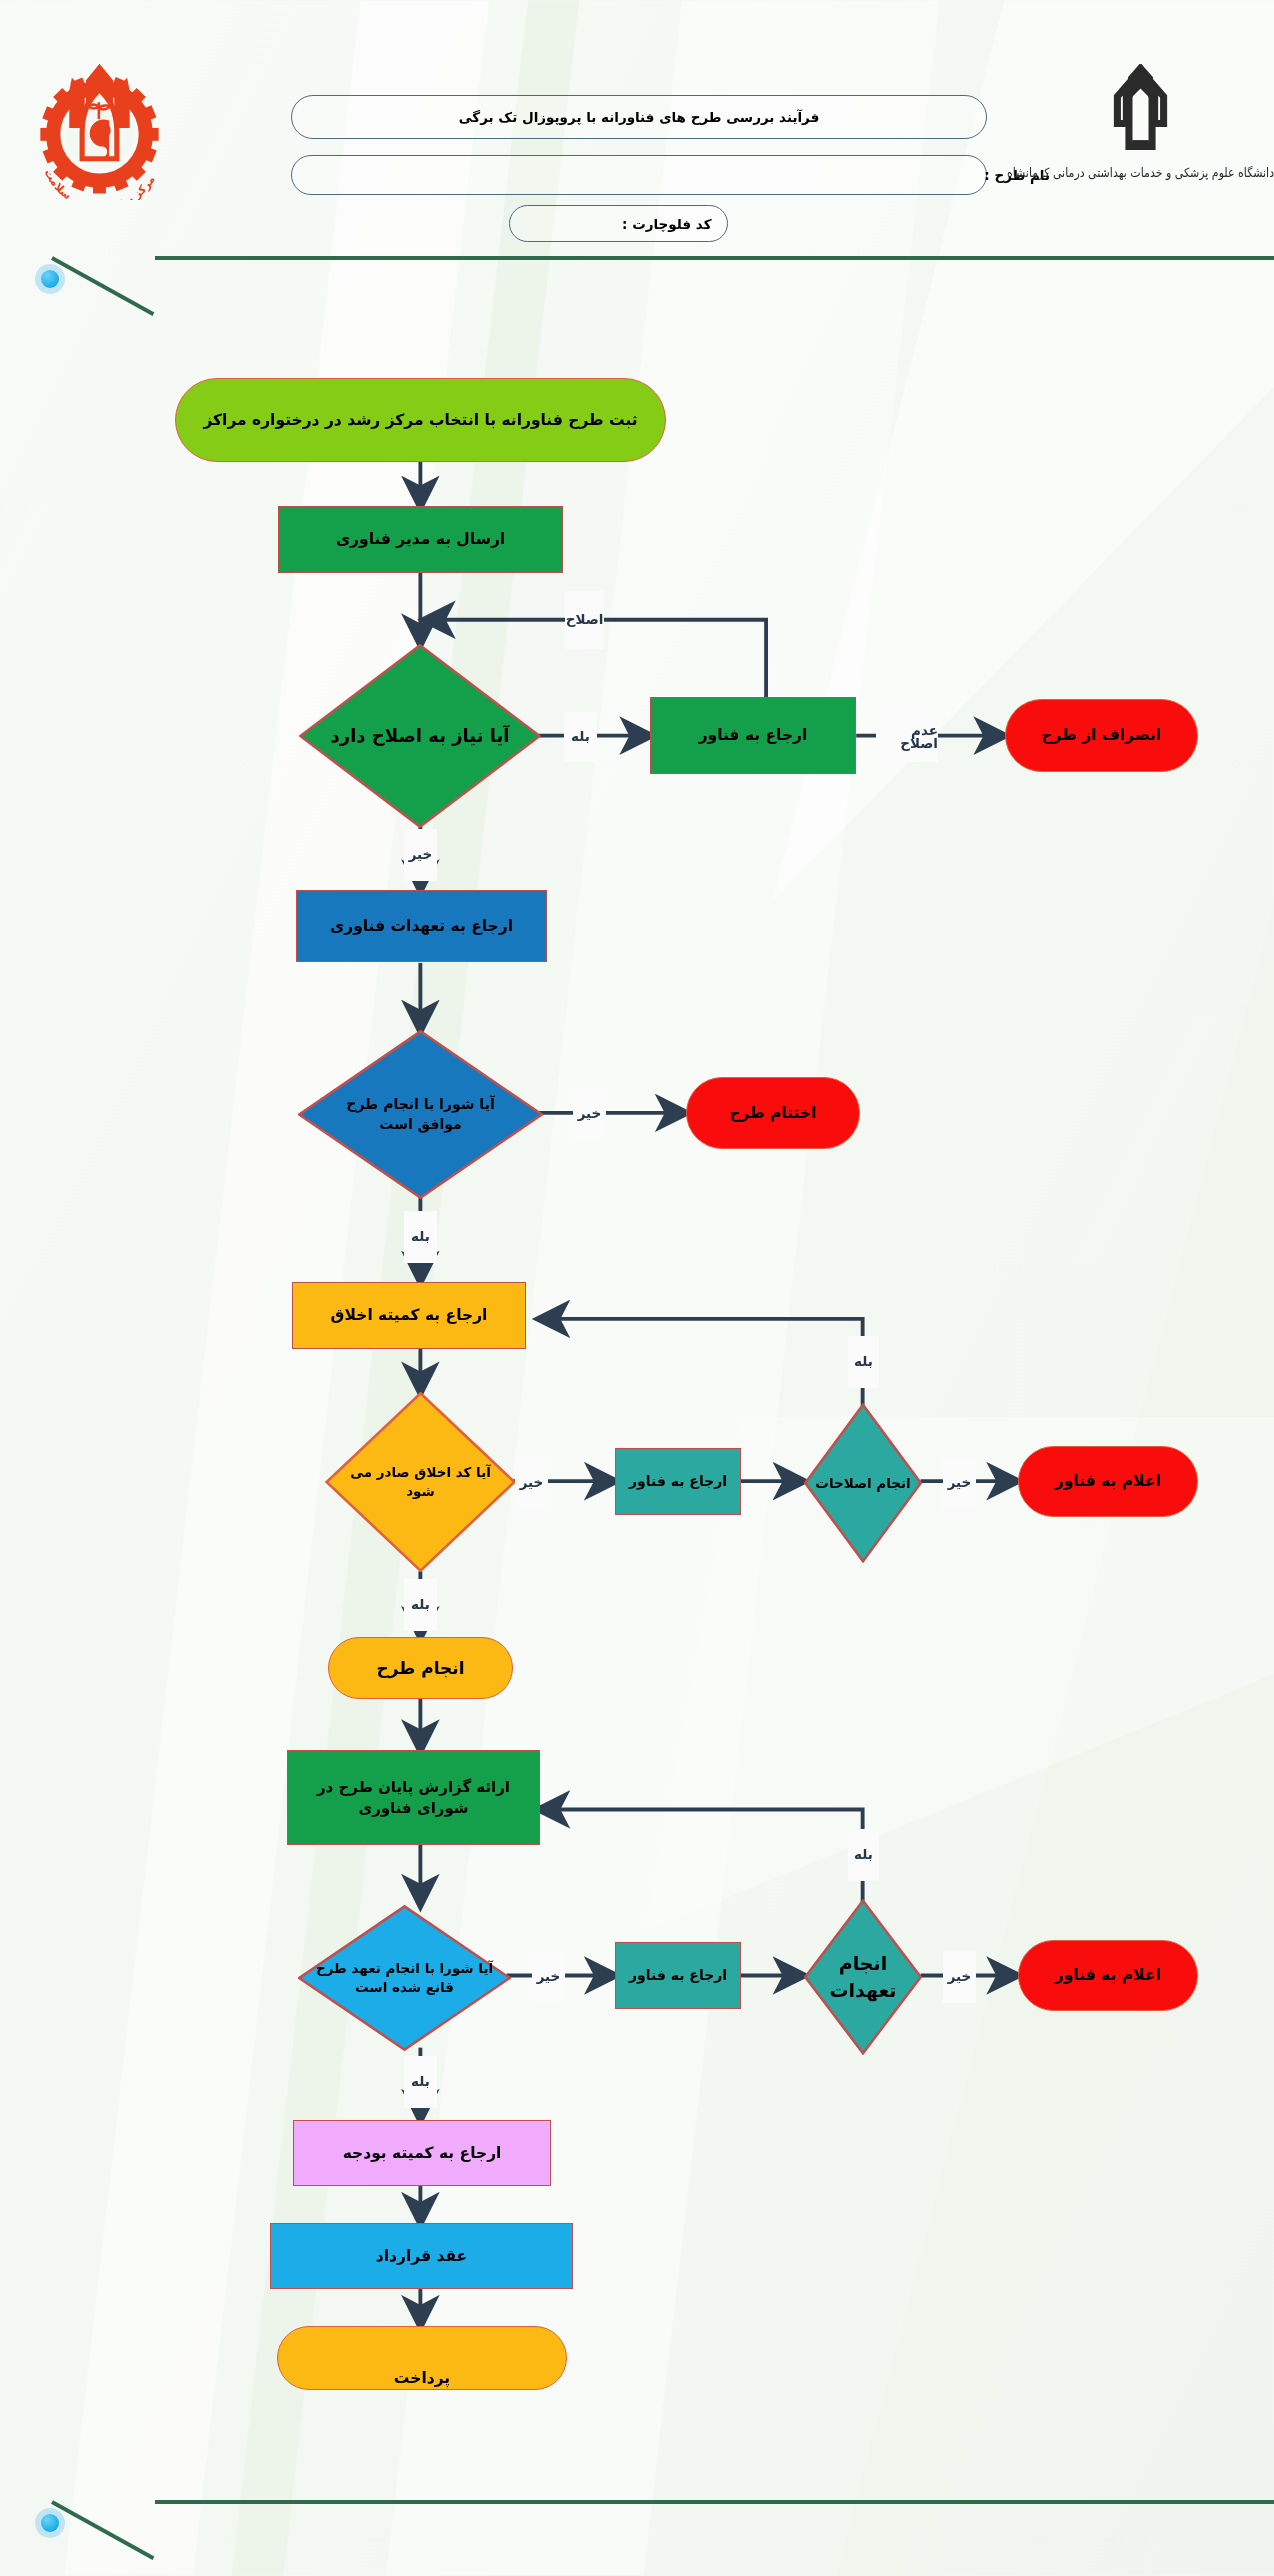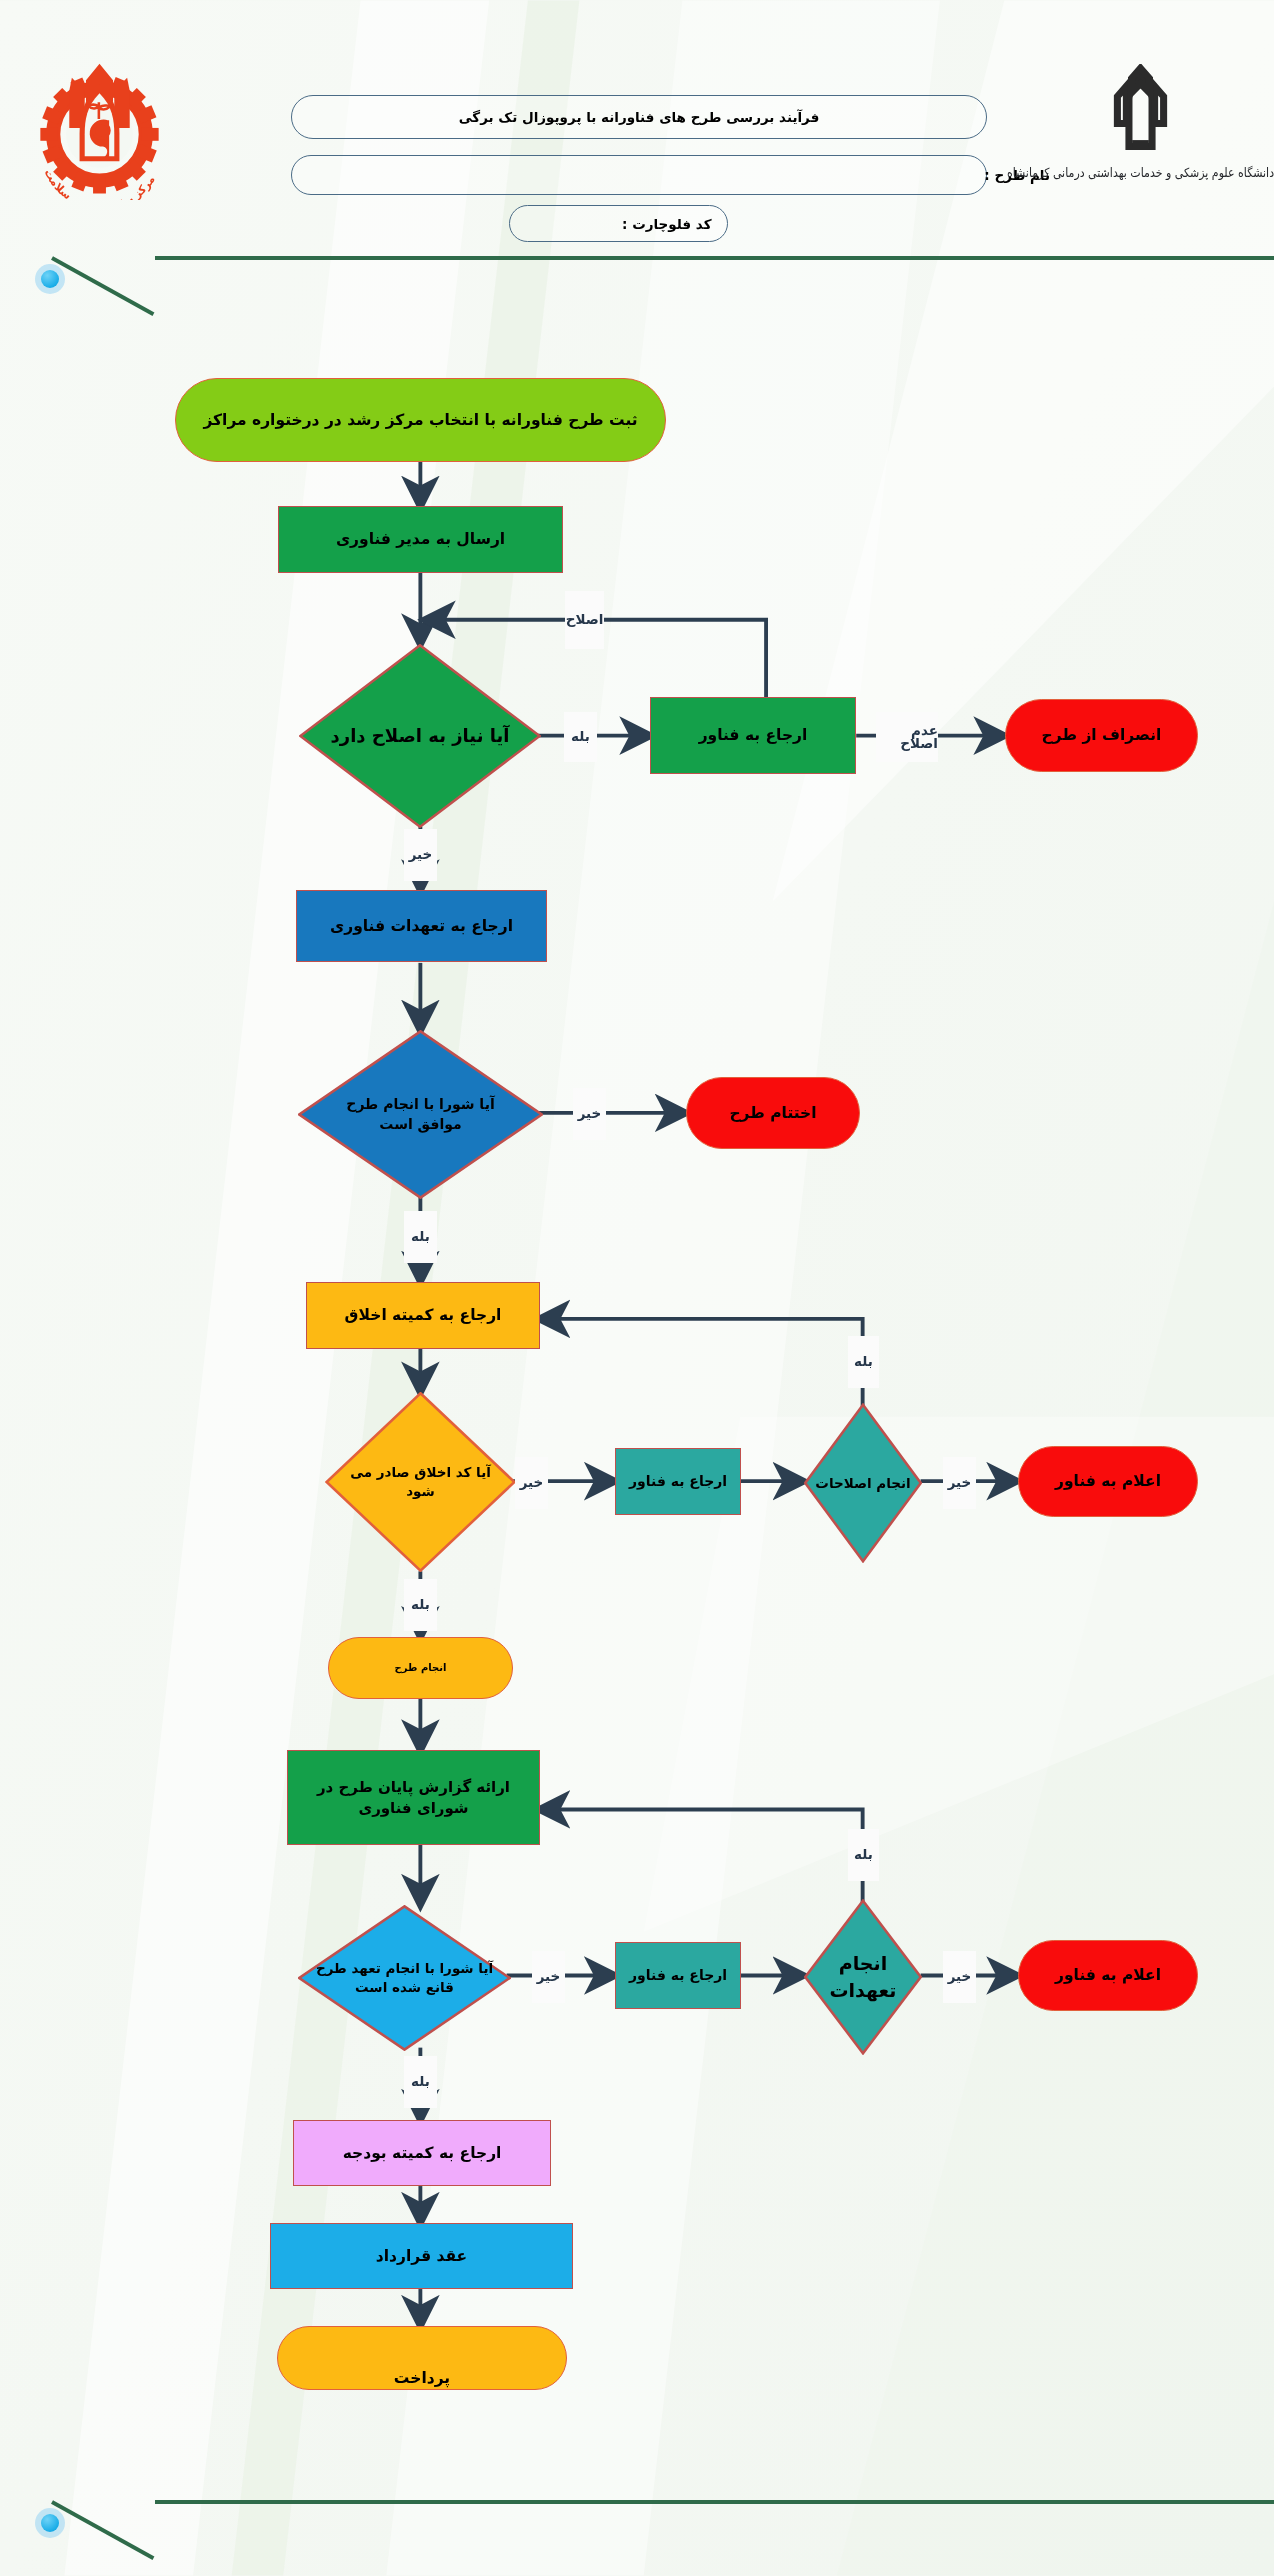--- a/index.html
+++ b/index.html
@@ -322,21 +322,21 @@
   <div class="diamond-label" style="font-size:14px;padding:0 28px;">
     <span>آیا شورا با انجام طرح موافق است</span>
   </div>
 </div>
 
 <div class="node term" style="left:686px;top:1077px;width:174px;height:72px;background:#F90C0C;
             border-radius:36px;font-size:15.5px;color:#000;">
   <span>اختتام طرح</span>
 </div>
 
-<div class="node rect" style="left:306px;top:1282px;width:234px;height:67px;background:#FDB913;font-size:15.5px;">
+<div class="node rect" style="left:292px;top:1282px;width:234px;height:67px;background:#FDB913;font-size:15.5px;">
   <span>ارجاع به کمیته اخلاق</span>
 </div>
 
 <div class="diamond-wrap" style="left:325px;top:1392px;width:191px;height:180px;">
   <svg width="191" height="180" viewBox="0 0 296 280">
     <polygon points="148,2 294,140 148,278 2,140" fill="#FDB913" stroke="#E2603C" stroke-width="4"></polygon>
   </svg>
   <div class="diamond-label" style="font-size:13.5px;padding:0 19.3px;">
     <span>آیا کد اخلاق صادر می شود</span>
   </div>
@@ -354,21 +354,21 @@
     <span>انجام اصلاحات</span>
   </div>
 </div>
 
 <div class="node term" style="left:1018px;top:1446px;width:180px;height:71px;background:#F90C0C;
             border-radius:36px;font-size:15.5px;color:#000;">
   <span>اعلام به فناور</span>
 </div>
 
 <div class="node term" style="left:328px;top:1637px;width:185px;height:62px;background:#FDB913;
-            border-radius:31px;font-size:10px;">
+            border-radius:31px;font-size:17px;">
   <span>انجام طرح</span>
 </div>
 
 <div class="node rect" style="left:287px;top:1750px;width:253px;height:95px;background:#14A04A;font-size:15px;padding:0 14px;">
   <span>ارائه گزارش پایان طرح در شورای فناوری</span>
 </div>
 
 <div class="diamond-wrap" style="left:298px;top:1905px;width:213px;height:146px;">
   <svg width="213" height="146" viewBox="0 0 330 226">
     <polygon points="165,2 328,113 165,224 2,113" fill="#1CADE8" stroke="#C0504D" stroke-width="4"></polygon>

